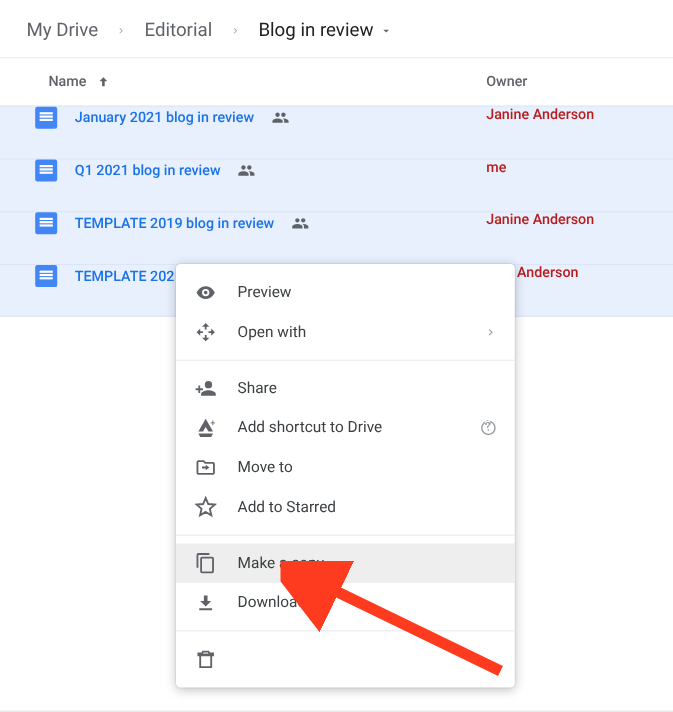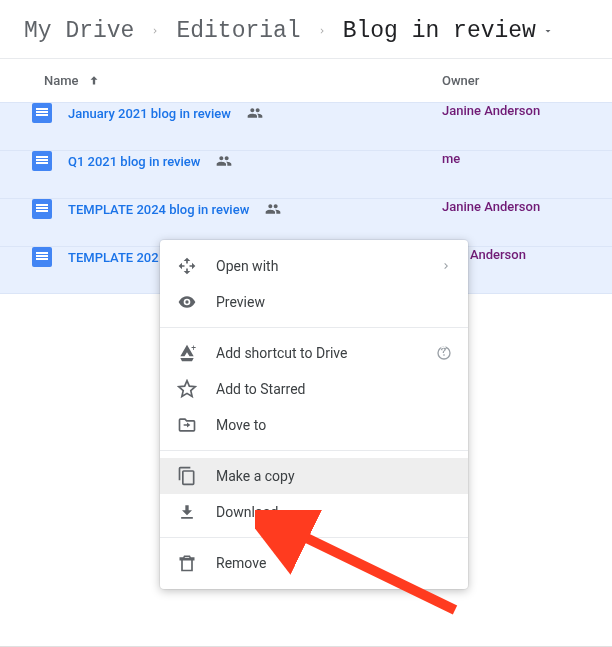--- a/index.html
+++ b/index.html
@@ -11,25 +11,24 @@
     height: 647px;
     background: #fff;
     position: relative;
     overflow: hidden;
     border-bottom: 1px solid #e0e0e0;
   }
   .breadcrumbs {
     display: flex;
     align-items: center;
     padding: 14px 16px 10px 18px;
-    font-size: 23px;
+    font-size: 17px;
     color: #5f6368;
     border-bottom: 1px solid #e8eaed;
     gap: 2px;
-    font-family: Liberation Mono, monospace;
   }
   .crumb {
     padding: 4px 6px;
     border-radius: 4px;
     cursor: pointer;
   }
   .crumb-current {
     color: #202124;
     display: flex;
     align-items: center;
@@ -82,21 +81,21 @@
   }
   .doc-icon::before {
     content: "";
     position: absolute;
     left: 4px; right: 4px; top: 5px;
     height: 1.5px; background: #fff;
     box-shadow: 0 3px 0 #fff, 0 6px 0 #fff;
   }
   .filename { color: #1a73e8; }
   .shared-icon { color: #5f6368; display: flex; align-items: center; }
-  .owner-cell { width: 152px; color: #701a75; }
+  .owner-cell { width: 152px; color: #b91c1c; }
   .context-menu {
     position: absolute;
     left: 160px;
     top: 240px;
     width: 308px;
     background: #fff;
     border-radius: 4px;
     box-shadow: 0 2px 10px rgba(0,0,0,0.25), 0 0 0 1px rgba(0,0,0,0.05);
     padding: 8px 0;
     z-index: 10;
@@ -197,21 +196,21 @@
         <svg width="16" height="16" viewBox="0 0 24 24">
             <path fill="currentColor" d="M16 11c1.66 0 3-1.34 3-3s-1.34-3-3-3-3 1.34-3 3 1.34 3 3 3zM8 11c1.66 0 3-1.34 3-3S9.66 5 8 5 5 6.34 5 8s1.34 3 3 3zm0 2c-2.33 0-7 1.17-7 3.5V19h14v-2.5C15 14.17 10.33 13 8 13zm8 0c-.29 0-.62.02-.97.05 1.16.84 1.97 1.97 1.97 3.45V19h6v-2.5c0-2.33-4.67-3.5-7-3.5z"></path>
           </svg>
       </span>
     </div>
     <div class="owner-cell">me</div>
   </div>
   <div class="row">
     <div class="file-cell">
       <span class="doc-icon"></span>
-      <span class="filename">TEMPLATE 2024 blog in review</span>
+      <span class="filename">TEMPLATE 2019 blog in review</span>
       <span class="shared-icon">
         <svg width="16" height="16" viewBox="0 0 24 24">
             <path fill="currentColor" d="M16 11c1.66 0 3-1.34 3-3s-1.34-3-3-3-3 1.34-3 3 1.34 3 3 3zM8 11c1.66 0 3-1.34 3-3S9.66 5 8 5 5 6.34 5 8s1.34 3 3 3zm0 2c-2.33 0-7 1.17-7 3.5V19h14v-2.5C15 14.17 10.33 13 8 13zm8 0c-.29 0-.62.02-.97.05 1.16.84 1.97 1.97 1.97 3.45V19h6v-2.5c0-2.33-4.67-3.5-7-3.5z"></path>
           </svg>
       </span>
     </div>
     <div class="owner-cell">Janine Anderson</div>
   </div>
   <div class="row">
     <div class="file-cell">
@@ -219,68 +218,76 @@
       <span class="filename">TEMPLATE 202</span>
     </div>
     <div class="owner-cell">nine Anderson</div>
   </div>
 </div>
 
 <div class="context-menu">
   <div class="menu-item">
     <span class="mi-icon">
       <svg width="20" height="20" viewBox="0 0 24 24">
+          <path fill="currentColor" d="M12 5c-7 0-10 7-10 7s3 7 10 7 10-7 10-7-3-7-10-7zm0 11a4 4 0 1 1 0-8 4 4 0 0 1 0 8zm0-6a2 2 0 1 0 0 4 2 2 0 0 0 0-4z"></path>
+        </svg>
+    </span>
+    <span class="mi-label">Preview</span>
+  </div>
+  <div class="menu-item">
+    <span class="mi-icon">
+      <svg width="20" height="20" viewBox="0 0 24 24">
           <path fill="currentColor" d="M12 2 8 6h3v3h2V6h3l-4-4zM6 8l-4 4 4 4V13h3v-2H6V8zm12 0v3h-3v2h3v3l4-4-4-4zm-7 7v3H8l4 4 4-4h-3v-3h-2z"></path>
         </svg>
     </span>
     <span class="mi-label">Open with</span>
     <span class="mi-trail">
       <svg width="12" height="12" viewBox="0 0 24 24">
           <path fill="currentColor" d="M8.59 16.59 13.17 12 8.59 7.41 10 6l6 6-6 6z"></path>
         </svg>
     </span>
   </div>
-  <div class="menu-item">
-    <span class="mi-icon">
-      <svg width="20" height="20" viewBox="0 0 24 24">
-          <path fill="currentColor" d="M12 5c-7 0-10 7-10 7s3 7 10 7 10-7 10-7-3-7-10-7zm0 11a4 4 0 1 1 0-8 4 4 0 0 1 0 8zm0-6a2 2 0 1 0 0 4 2 2 0 0 0 0-4z"></path>
-        </svg>
-    </span>
-    <span class="mi-label">Preview</span>
-  </div>
   <div class="menu-sep"></div>
+  <div class="menu-item">
+    <span class="mi-icon">
+      <svg width="20" height="20" viewBox="0 0 24 24">
+          <path fill="currentColor" d="M15 12a4 4 0 1 0-4-4 4 4 0 0 0 4 4zm-9 0V9H4v3H1v2h3v3h2v-3h3v-2H6zm9 2c-2.67 0-8 1.34-8 4v2h16v-2c0-2.66-5.33-4-8-4z"></path>
+        </svg>
+    </span>
+    <span class="mi-label">Share</span>
+  </div>
   <div class="menu-item">
     <span class="mi-icon">
       <svg width="20" height="20" viewBox="0 0 24 24">
           <path fill="currentColor" d="M12 2 4 16h5l3-5 3 5h5L12 2zM4 18l2 4h12l2-4H4z"></path>
           <text x="17" y="10" font-size="10" fill="currentColor">+</text>
         </svg>
     </span>
     <span class="mi-label">Add shortcut to Drive</span>
     <span class="mi-trail">
       <svg width="16" height="16" viewBox="0 0 24 24">
           <path fill="currentColor" d="M12 2a10 10 0 1 0 10 10A10 10 0 0 0 12 2zm0 18a8 8 0 1 1 8-8 8 8 0 0 1-8 8zm1-4h-2v-2h2zm1.07-7.75-.9.92A2.49 2.49 0 0 0 12 12h-2v-.5a3.5 3.5 0 0 1 1.03-2.47l1.24-1.26A1.5 1.5 0 1 0 10 8H8a4 4 0 1 1 6.07.25z"></path>
         </svg>
     </span>
   </div>
   <div class="menu-item">
     <span class="mi-icon">
       <svg width="20" height="20" viewBox="0 0 24 24">
+          <path fill="currentColor" d="M20 6h-8l-2-2H4a2 2 0 0 0-2 2v12a2 2 0 0 0 2 2h16a2 2 0 0 0 2-2V8a2 2 0 0 0-2-2zm0 12H4V6h5.17l2 2H20zm-8-3 4-3-4-3v2H8v2h4z"></path>
+        </svg>
+    </span>
+    <span class="mi-label">Move to</span>
+  </div>
+  <div class="menu-item">
+    <span class="mi-icon">
+      <svg width="20" height="20" viewBox="0 0 24 24">
           <path fill="currentColor" d="m12 17.27 6.18 3.73-1.64-7.03L22 9.24l-7.19-.61L12 2 9.19 8.63 2 9.24l5.46 4.73L5.82 21z" fill-opacity="0" stroke="currentColor" stroke-width="2"></path>
         </svg>
     </span>
     <span class="mi-label">Add to Starred</span>
-  </div>
-  <div class="menu-item">
-    <span class="mi-icon">
-      <svg width="20" height="20" viewBox="0 0 24 24">
-          <path fill="currentColor" d="M20 6h-8l-2-2H4a2 2 0 0 0-2 2v12a2 2 0 0 0 2 2h16a2 2 0 0 0 2-2V8a2 2 0 0 0-2-2zm0 12H4V6h5.17l2 2H20zm-8-3 4-3-4-3v2H8v2h4z"></path>
-        </svg>
-    </span>
-    <span class="mi-label">Move to</span>
   </div>
   <div class="menu-sep"></div>
   <div class="menu-item highlight">
     <span class="mi-icon">
       <svg width="20" height="20" viewBox="0 0 24 24">
           <path fill="currentColor" d="M16 1H4a2 2 0 0 0-2 2v14h2V3h12zm3 4H8a2 2 0 0 0-2 2v14a2 2 0 0 0 2 2h11a2 2 0 0 0 2-2V7a2 2 0 0 0-2-2zm0 16H8V7h11z"></path>
         </svg>
     </span>
     <span class="mi-label">Make a copy</span>
   </div>
@@ -292,21 +299,20 @@
     </span>
     <span class="mi-label">Download</span>
   </div>
   <div class="menu-sep"></div>
   <div class="menu-item">
     <span class="mi-icon">
       <svg width="20" height="20" viewBox="0 0 24 24">
           <path fill="currentColor" d="M6 7h12v14H6zM9 4h6l1 2h4v2H4V6h4z" fill-opacity="0" stroke="currentColor" stroke-width="2"></path>
         </svg>
     </span>
-    <span class="mi-label">Remove</span>
   </div>
 </div>
 
 <div class="arrow-annot">
   <svg width="220" height="120" viewBox="0 0 220 120">
     <defs>
       <marker id="ahead" markerWidth="8" markerHeight="8" refX="2" refY="4" orient="auto">
         <path d="M0,0 L8,4 L0,8 z" fill="#ff3b1f"></path>
       </marker>
     </defs>

